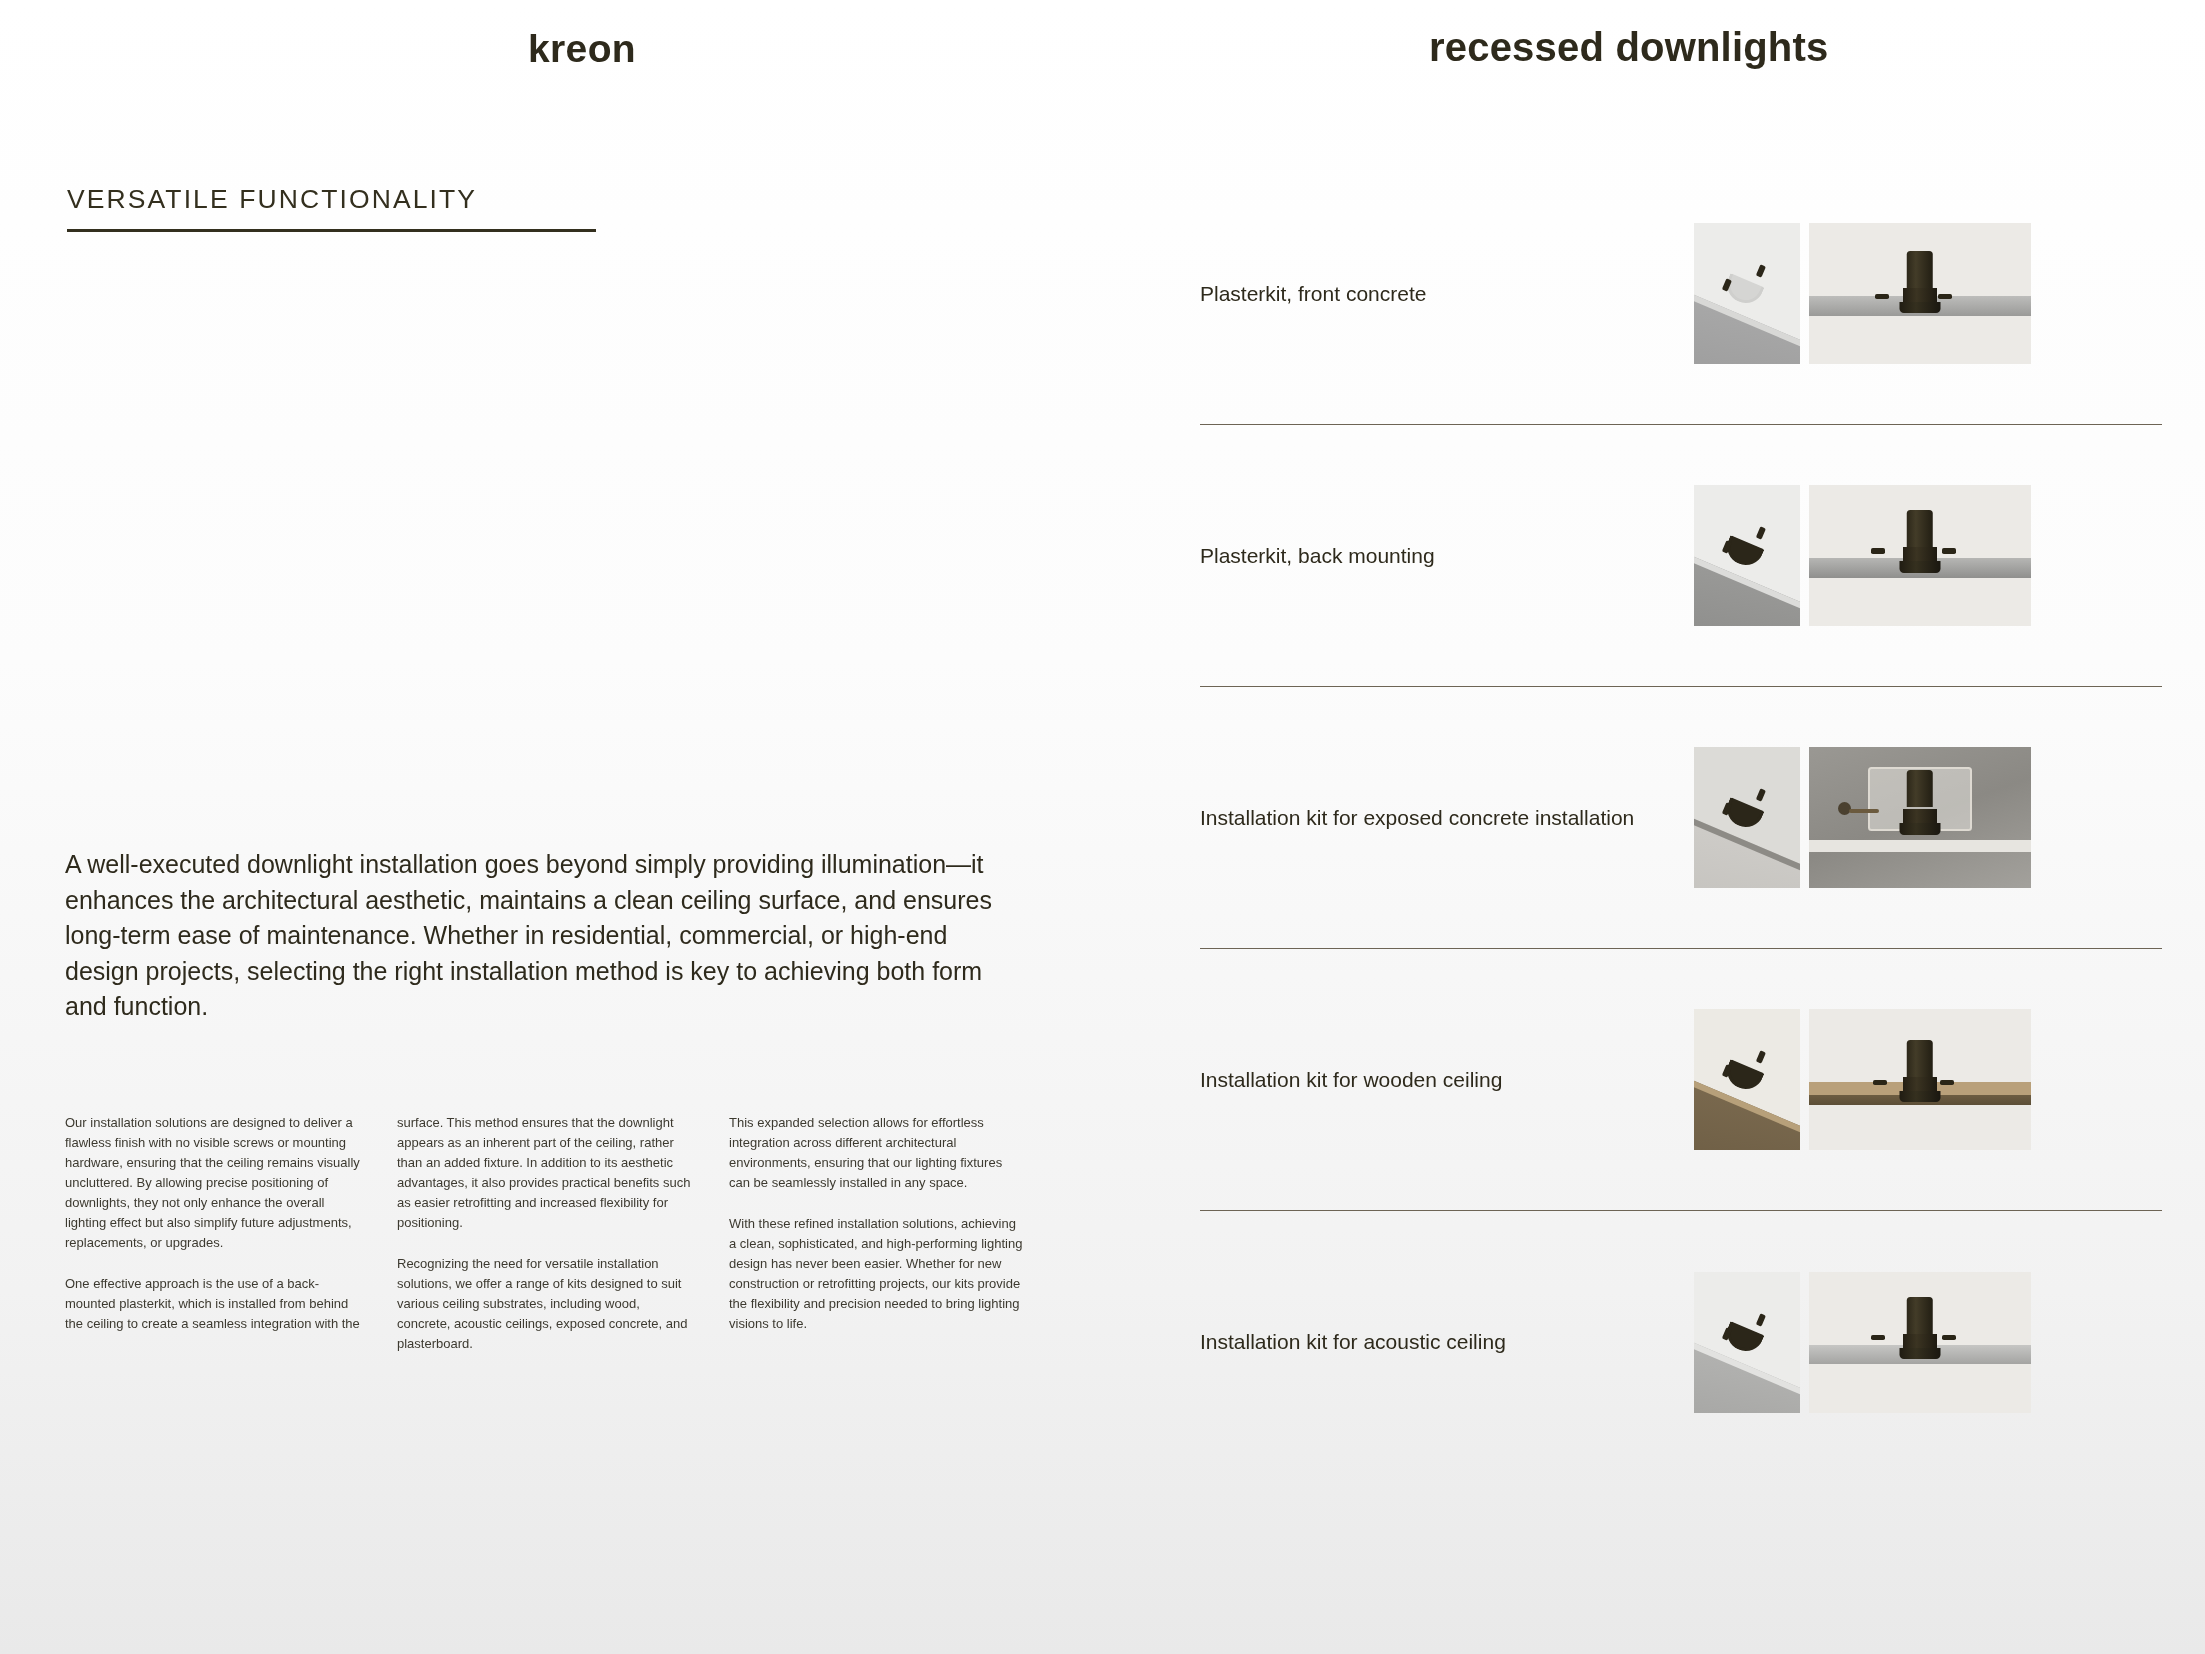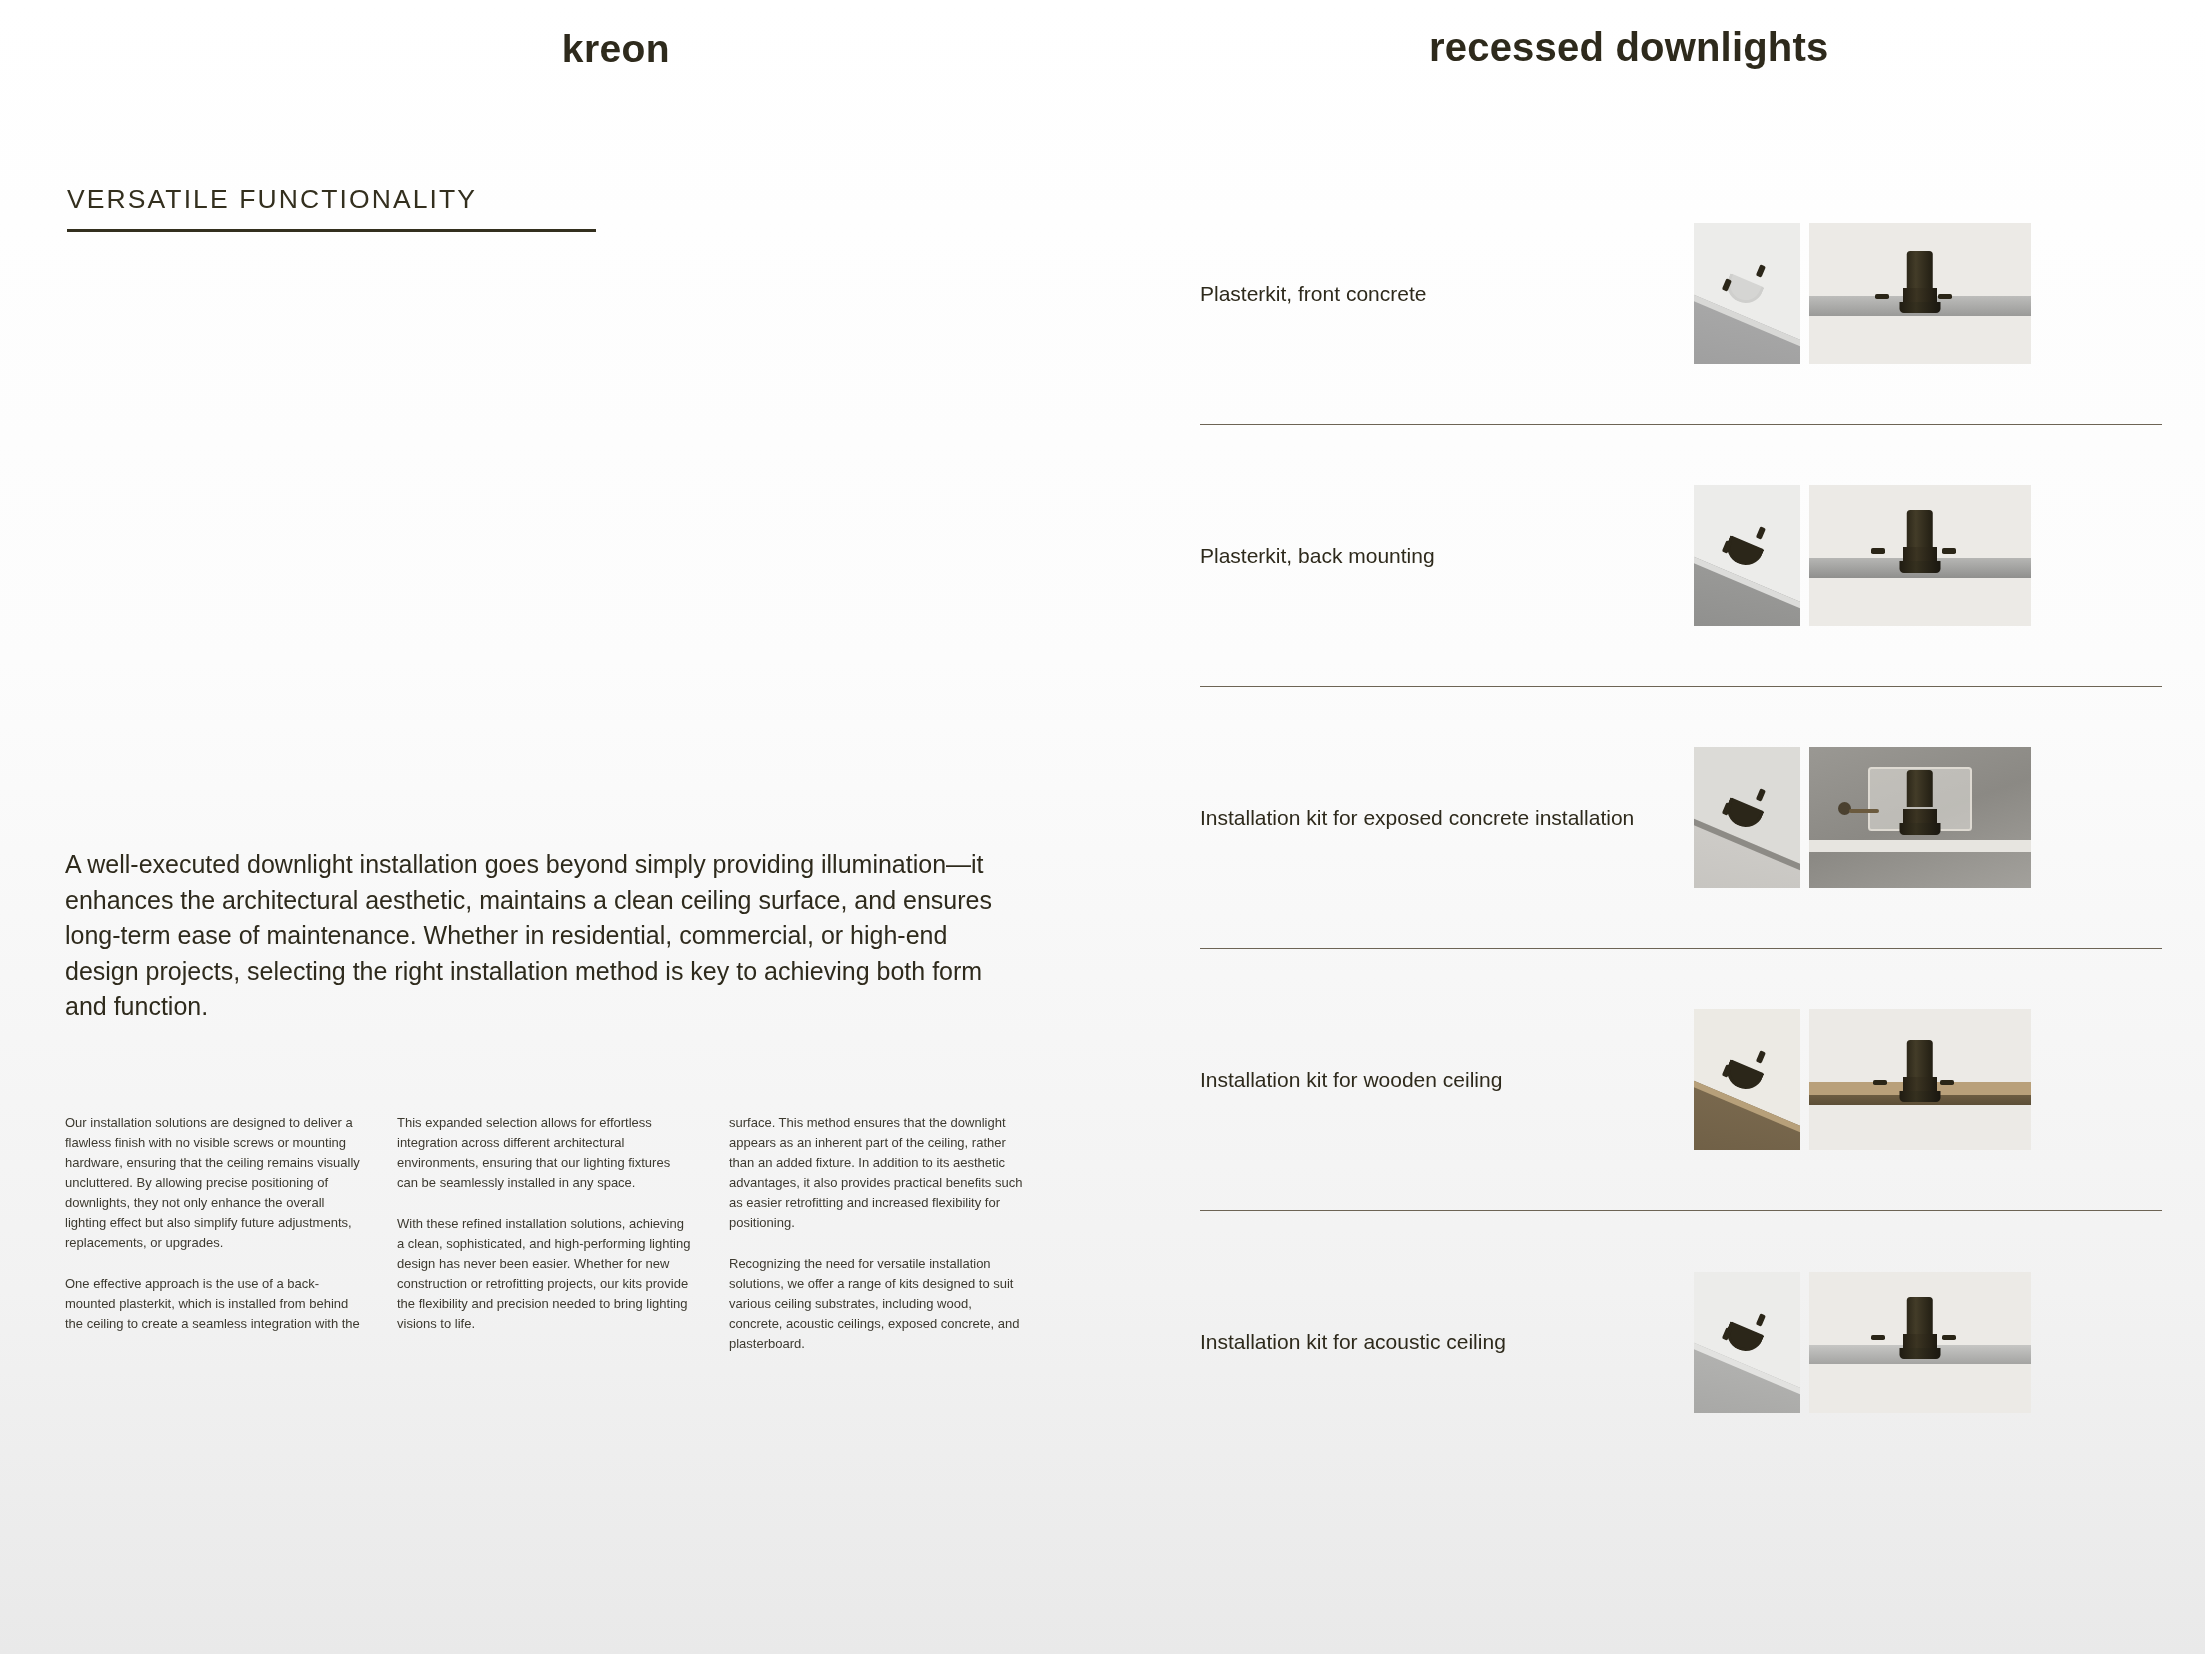--- a/index.html
+++ b/index.html
@@ -8,21 +8,21 @@
     font-family:"Liberation Sans", sans-serif;
     background:linear-gradient(to bottom, #ffffff 0%, #fcfcfc 40%, #f2f2f2 78%, #e9e9e9 100%);
     color:#2e2a1c;
     -webkit-font-smoothing:antialiased;
   }
   .spread { position:relative; width:2206px; height:1654px; overflow:hidden; }
 
   
   .brand-logo{
     position:absolute; left:494px; top:26.5px; width:176px;
-    text-align:right; font-size:39px; font-weight:700; letter-spacing:0.4px;
+    text-align:center; font-size:39px; font-weight:700; letter-spacing:0.4px;
     color:#2e2a1c;
   }
   .spread-title{
     position:absolute; left:1429px; top:25px;
     font-size:40px; font-weight:600; letter-spacing:0.2px; color:#2e2a1c;text-align:right;
   }
 
   
   .left-page{ position:absolute; left:0; top:0; width:1103px; height:1190px; }
   .eyebrow-wrap{ position:absolute; left:67px; top:184px; width:529px; }
@@ -176,26 +176,26 @@
 
 
     <p class="lead">A well-executed downlight installation goes beyond simply providing illumination—it enhances the architectural aesthetic, maintains a clean ceiling surface, and ensures long-term ease of maintenance. Whether in residential, commercial, or high-end design projects, selecting the right installation method is key to achieving both form and function.</p>
 
     <div class="cols">
       <div class="col">
         <p>Our installation solutions are designed to deliver a flawless finish with no visible screws or mounting hardware, ensuring that the ceiling remains visually uncluttered. By allowing precise positioning of downlights, they not only enhance the overall lighting effect but also simplify future adjustments, replacements, or upgrades.</p>
         <p>One effective approach is the use of a back-mounted plasterkit, which is installed from behind the ceiling to create a seamless integration with the</p>
       </div>
       <div class="col">
+        <p>surface. This method ensures that the downlight appears as an inherent part of the ceiling, rather than an added fixture. In addition to its aesthetic advantages, it also provides practical benefits such as easier retrofitting and increased flexibility for positioning.</p>
+        <p>Recognizing the need for versatile installation solutions, we offer a range of kits designed to suit various ceiling substrates, including wood, concrete, acoustic ceilings, exposed concrete, and plasterboard.</p>
+      </div>
+      <div class="col">
         <p>This expanded selection allows for effortless integration across different architectural environments, ensuring that our lighting fixtures can be seamlessly installed in any space.</p>
         <p>With these refined installation solutions, achieving a clean, sophisticated, and high-performing lighting design has never been easier. Whether for new construction or retrofitting projects, our kits provide the flexibility and precision needed to bring lighting visions to life.</p>
-      </div>
-      <div class="col">
-        <p>surface. This method ensures that the downlight appears as an inherent part of the ceiling, rather than an added fixture. In addition to its aesthetic advantages, it also provides practical benefits such as easier retrofitting and increased flexibility for positioning.</p>
-        <p>Recognizing the need for versatile installation solutions, we offer a range of kits designed to suit various ceiling substrates, including wood, concrete, acoustic ceilings, exposed concrete, and plasterboard.</p>
       </div>
     </div>
 
     <div class="folio folio-left">42</div>
   </div>
 
   <div class="right-page">
 
     <div class="kit-list">
 

